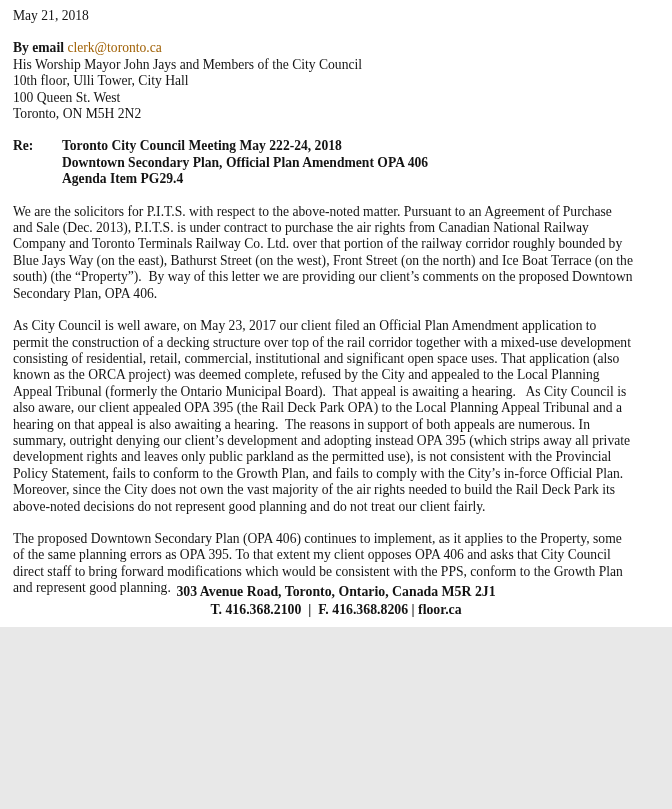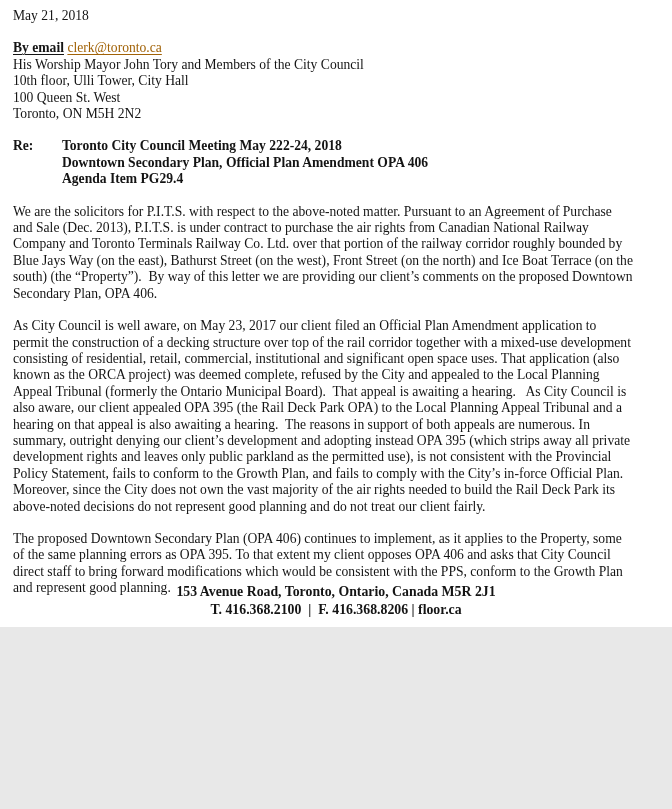--- a/index.html
+++ b/index.html
@@ -18,21 +18,21 @@
     font-size: 13.6px;
     line-height: 16.4px;
     box-sizing: border-box;
     padding: 8px 38px 0 13px;
     overflow: hidden;
   }
   .block { margin: 0 0 16px 0; }
   .line { white-space: pre-wrap; }
   .para { white-space: pre-wrap; text-align: left; }
   .bold { font-weight: bold; }
-  .underline { text-decoration: underline; text-decoration-thickness: 1px; text-underline-offset: 2px; margin-top: 48px; }
+  .underline { text-decoration-thickness: 1px; text-underline-offset: 2px; margin-top: 48px; }
   .attn { margin-bottom: 33px; }
   .re-block {
     display: grid;
     grid-template-columns: 49px 1fr;
     font-weight: bold;
   }
   .email { color: #a16207; cursor: pointer; }
   .footer {
     position: absolute;
     left: 0;
@@ -47,21 +47,21 @@
 </style>
 </head>
 <body>
 
 <div class="page">
 
   <div class="block line">May 21, 2018</div>
 
   <div class="block">
     <div class="line"><span class="bold underline">By email</span><span> </span><span class="underline email">clerk@toronto.ca</span></div>
-    <div class="line">His Worship Mayor John Tory and Members of the City Council</div>
+    <div class="line">His Worship Mayor John Jays and Members of the City Council</div>
     <div class="line">10th floor, Ulli Tower, City Hall</div>
     <div class="line">100 Queen St. West</div>
     <div class="line">Toronto, ON M5H 2N2</div>
   </div>
 
 
 
   <div class="block re-block">
     <div class="re-label">Re:</div>
     <div class="re-lines">
@@ -71,17 +71,17 @@
     </div>
   </div>
 
   <div class="block para">We are the solicitors for P.I.T.S. with respect to the above-noted matter. Pursuant to an Agreement of Purchase and Sale (Dec. 2013), P.I.T.S. is under contract to purchase the air rights from Canadian National Railway Company and Toronto Terminals Railway Co. Ltd. over that portion of the railway corridor roughly bounded by Blue Jays Way (on the east), Bathurst Street (on the west), Front Street (on the north) and Ice Boat Terrace (on the south) (the “Property”).  By way of this letter we are providing our client’s comments on the proposed Downtown Secondary Plan, OPA 406.</div>
 
   <div class="block para">As City Council is well aware, on May 23, 2017 our client filed an Official Plan Amendment application to permit the construction of a decking structure over top of the rail corridor together with a mixed-use development consisting of residential, retail, commercial, institutional and significant open space uses. That application (also known as the ORCA project) was deemed complete, refused by the City and appealed to the Local Planning Appeal Tribunal (formerly the Ontario Municipal Board).  That appeal is awaiting a hearing.   As City Council is also aware, our client appealed OPA 395 (the Rail Deck Park OPA) to the Local Planning Appeal Tribunal and a hearing on that appeal is also awaiting a hearing.  The reasons in support of both appeals are numerous. In summary, outright denying our client’s development and adopting instead OPA 395 (which strips away all private development rights and leaves only public parkland as the permitted use), is not consistent with the Provincial Policy Statement, fails to conform to the Growth Plan, and fails to comply with the City’s in-force Official Plan. Moreover, since the City does not own the vast majority of the air rights needed to build the Rail Deck Park its above-noted decisions do not represent good planning and do not treat our client fairly.</div>
 
   <div class="block para">The proposed Downtown Secondary Plan (OPA 406) continues to implement, as it applies to the Property, some of the same planning errors as OPA 395. To that extent my client opposes OPA 406 and asks that City Council direct staff to bring forward modifications which would be consistent with the PPS, conform to the Growth Plan and represent good planning.</div>
 
   <div class="footer">
-    <div>153 Avenue Road, Toronto, Ontario, Canada M5R 2J1</div>
+    <div>303 Avenue Road, Toronto, Ontario, Canada M5R 2J1</div>
     <div>T. 416.368.2100  |  F. 416.368.8206 | floor.ca</div>
   </div>
 
 </div>
 
 </body></html>

